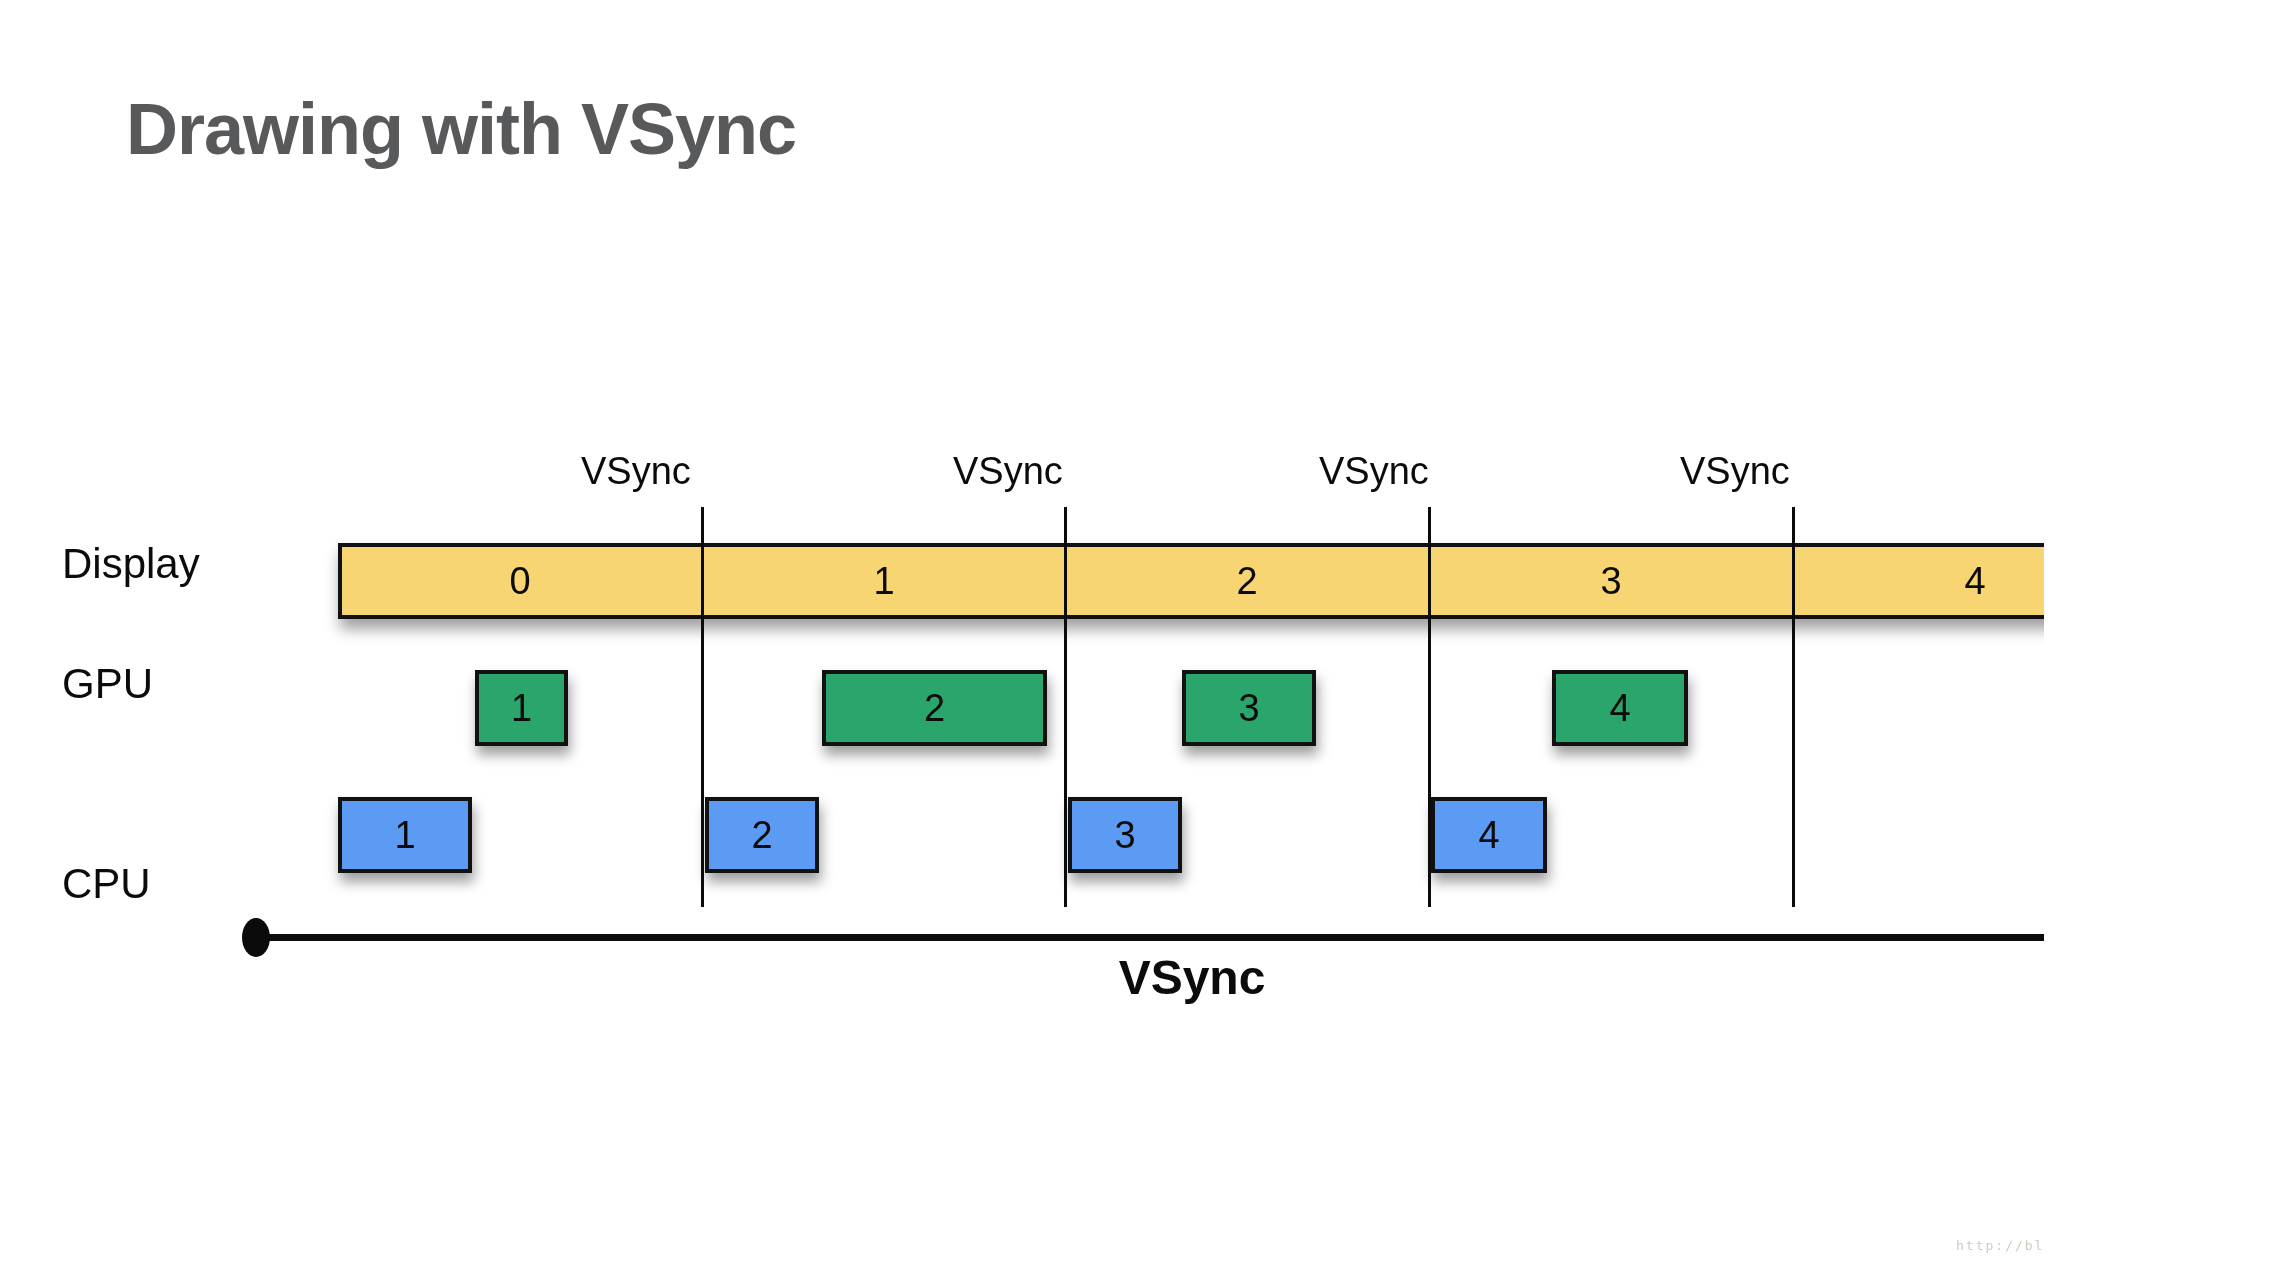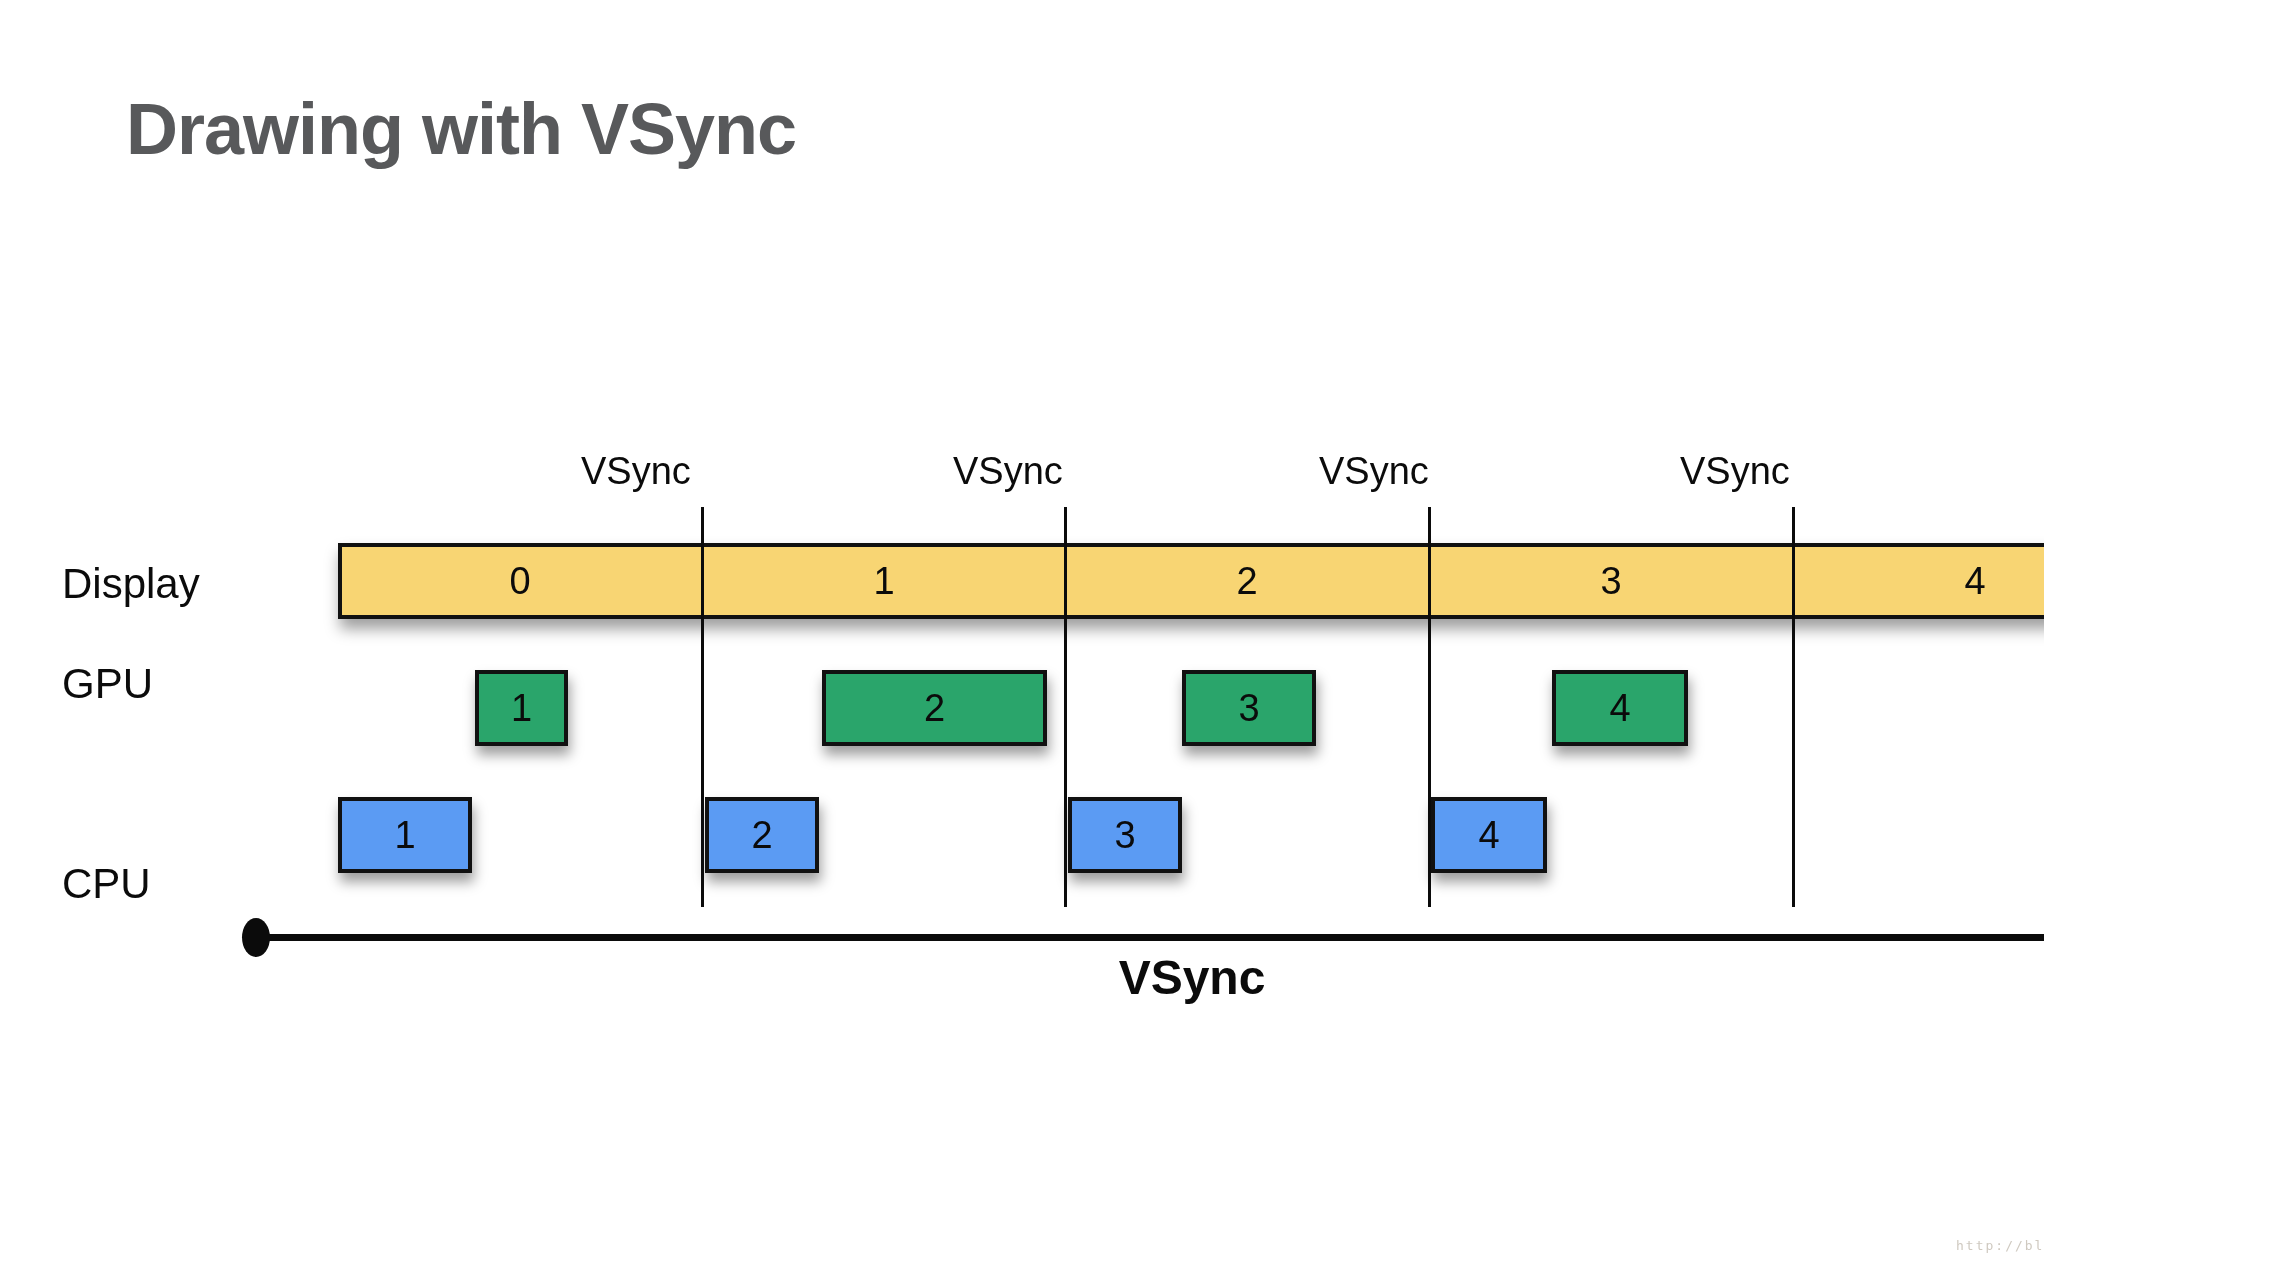--- a/index.html
+++ b/index.html
@@ -153,21 +153,21 @@
   <div class="vsync-label" style="left:691px">VSync</div>
   <div class="vsync-label" style="left:1063px">VSync</div>
   <div class="vsync-label" style="left:1429px">VSync</div>
   <div class="vsync-label" style="left:1790px">VSync</div>
 
   <div class="vsync-line" style="left:701px"></div>
   <div class="vsync-line" style="left:1064px"></div>
   <div class="vsync-line" style="left:1428px"></div>
   <div class="vsync-line" style="left:1792px"></div>
 
-  <div class="row-label" style="top:560px">Display</div>
+  <div class="row-label" style="top:540px">Display</div>
   <div class="row-label" style="top:660px">GPU</div>
   <div class="row-label" style="top:860px">CPU</div>
 
   <div class="display-bar"></div>
   <div class="frame-cell-label" style="left:520px">0</div>
   <div class="frame-cell-label" style="left:884px">1</div>
   <div class="frame-cell-label" style="left:1247px">2</div>
   <div class="frame-cell-label" style="left:1611px">3</div>
   <div class="frame-cell-label" style="left:1975px">4</div>
 

